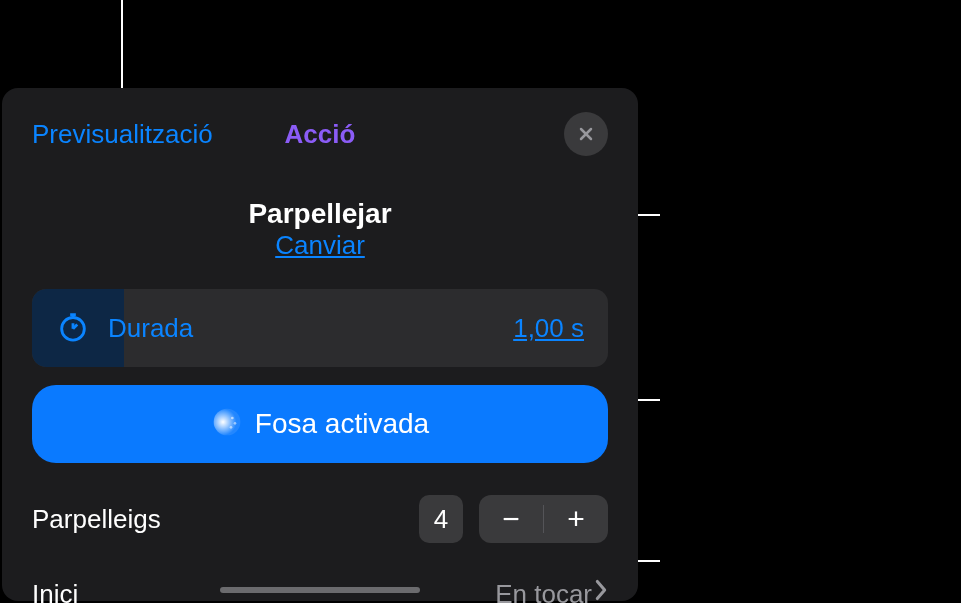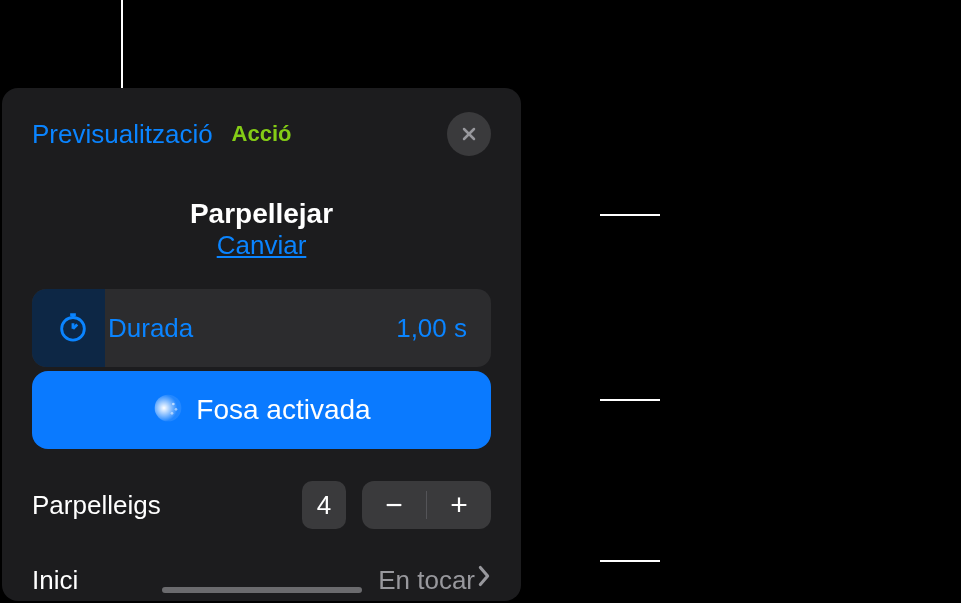--- a/index.html
+++ b/index.html
@@ -12,40 +12,40 @@
       height: 603px;
       background: #000;
       font-family: -apple-system, BlinkMacSystemFont, 'Segoe UI', sans-serif;
       position: relative;
       overflow: hidden;
     }
     .panel {
       position: absolute;
       left: 2px;
       top: 88px;
-      width: 519px;
+      width: 636px;
       height: 513px;
       background: #1c1c1e;
       border-radius: 16px;
       padding: 24px 30px;
     }
     .header {
       display: flex;
       align-items: center;
       justify-content: space-between;
       margin-bottom: 42px;
     }
     .preview-link {
       color: #0a84ff;
       font-size: 26px;
       font-weight: 400;
     }
     .title {
-      color: #84cc16;
-      font-size: 22px;
+      color: #8b5cf6;
+      font-size: 26px;
       font-weight: 600;
       position: absolute;
       left: 50%;
       transform: translateX(-50%);
     }
     .close-btn {
       width: 44px;
       height: 44px;
       border-radius: 50%;
       background: #3a3a3c;
@@ -77,21 +77,21 @@
       cursor: pointer;
       text-decoration: underline;
     }
     .duration-row {
       background: #2c2c2e;
       border-radius: 14px;
       height: 78px;
       display: flex;
       align-items: center;
       padding: 0 24px;
-      margin-bottom: 4px;
+      margin-bottom: 18px;
       position: relative;
       overflow: hidden;
     }
     .duration-progress {
       position: absolute;
       left: 0;
       top: 0;
       bottom: 0;
       width: 16%;
       background: #0d2745;
@@ -109,24 +109,25 @@
       position: relative;
       z-index: 1;
     }
     .duration-value {
       color: #0a84ff;
       font-size: 26px;
       font-weight: 400;
       margin-left: auto;
       position: relative;
       z-index: 1;
+      text-decoration: underline;
     }
     .blurfade-btn {
       background: #0a7aff;
-      border-radius: 16px;
+      border-radius: 24px;
       height: 78px;
       display: flex;
       align-items: center;
       justify-content: center;
       gap: 12px;
       cursor: pointer;
       margin-bottom: 32px;
     }
     .blurfade-label {
       color: #fff;

